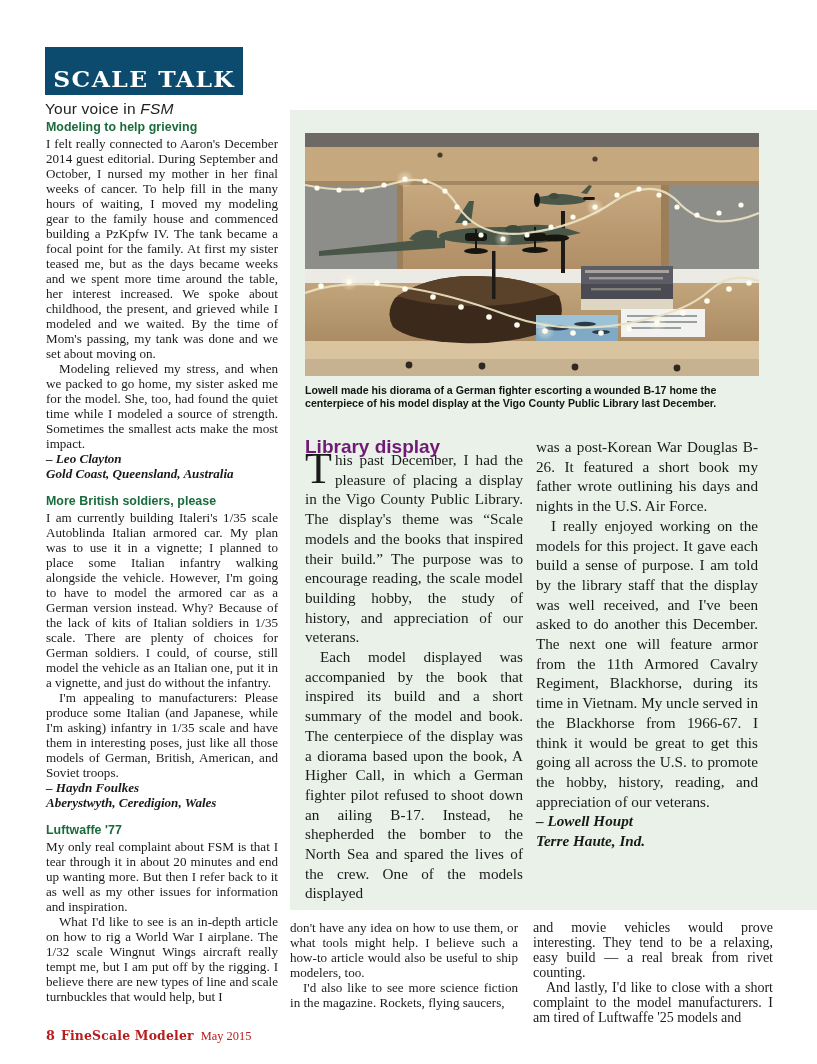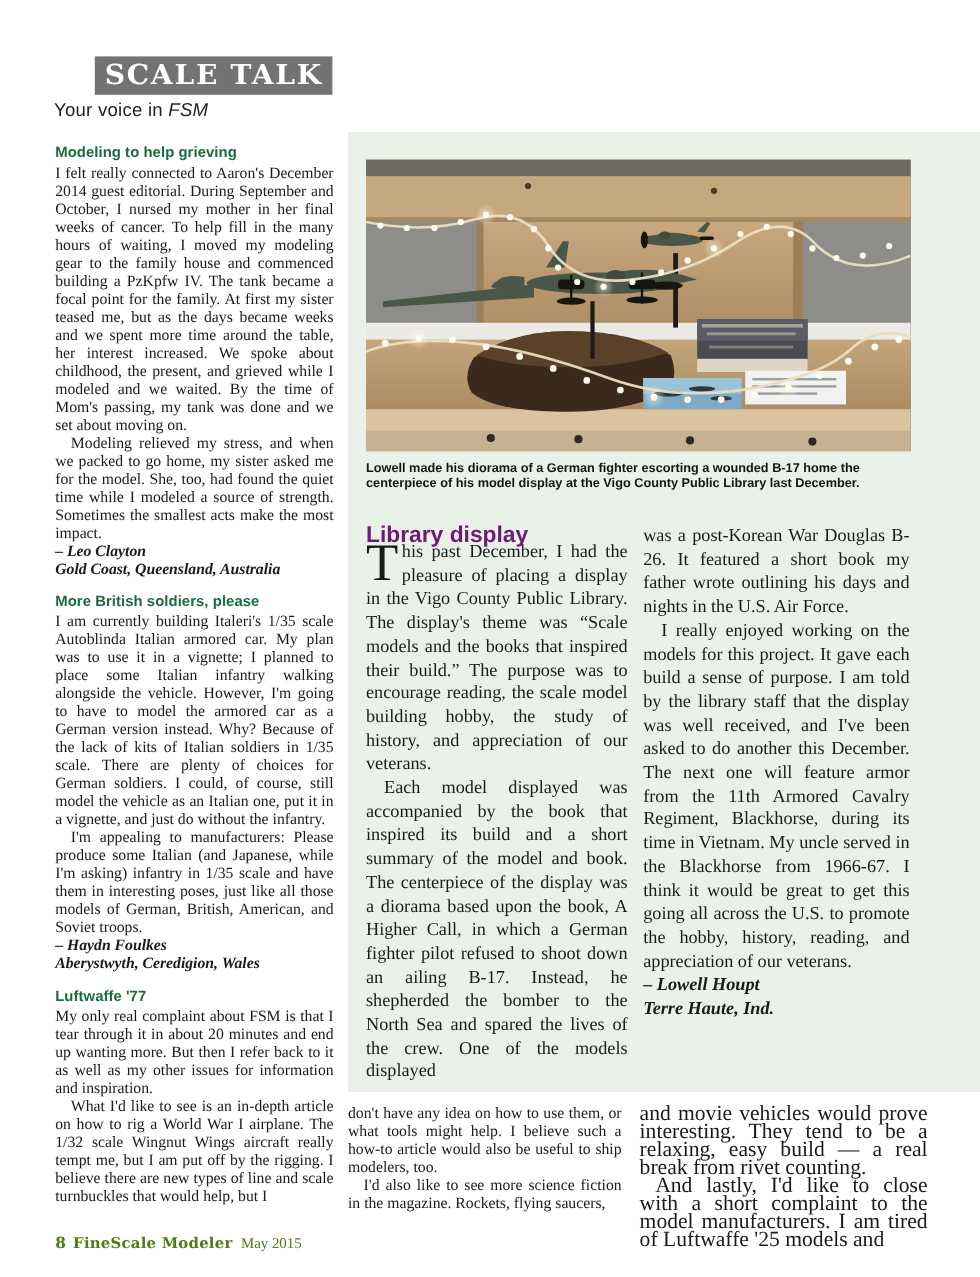--- a/index.html
+++ b/index.html
@@ -9,25 +9,24 @@
     font-family:"Liberation Serif", serif;
     color:#1a1a1a;
     position:relative;
     overflow:hidden;
   }
   .page{position:absolute;inset:0;}
 
   
   .masthead{position:absolute;left:45px;top:47px;}
   .masthead-bar{
-    background:#737373;
+    background:#0c4a6e;
     display:inline-block;
-    padding:4px 10px 5px 10px;
+    padding:20px 10px 5px 10px;
     line-height:1;
-    margin-left:34px;
   }
   .masthead-bar span{
     font-family:"DejaVu Serif", serif;
     font-weight:bold;
     font-size:23px;
     letter-spacing:1.4px;
     color:#ffffff;
     text-transform:uppercase;
     display:inline-block;
     transform:scaleX(1.02);
@@ -133,30 +132,30 @@
     font-size:14.2px;
     line-height:17.5px;
     font-weight:600;
   }
   .botM{
     position:absolute;left:290px;top:920px;width:228px;
     font-size:13.1px;line-height:15.0px;text-align:justify;
   }
   .botR{
     position:absolute;left:533px;top:920px;width:240px;
-    font-size:18px;line-height:15.0px;text-align:justify;
+    font-size:14px;line-height:15.0px;text-align:justify;
   }
   .botL p,.botM p,.botR p{margin:0;}
   .botL p.ind,.botM p.ind,.botR p.ind{text-indent:13px;}
 
   
   .footer{
     position:absolute;left:46px;top:1028px;
     font-size:12.4px;
-    color:#4d7c0f;
+    color:#b91c1c;
     white-space:nowrap;
   }
   .footer .pg{font-family:"DejaVu Serif",serif;font-weight:bold;font-size:12.8px;}
   .footer .mag{font-family:"DejaVu Serif",serif;font-weight:bold;font-size:12.4px;letter-spacing:.2px;margin-left:6px;}
   .footer .date{margin-left:7px;font-size:12.4px;}
 </style>
 </head>
 <body>
 
 <div class="page">

